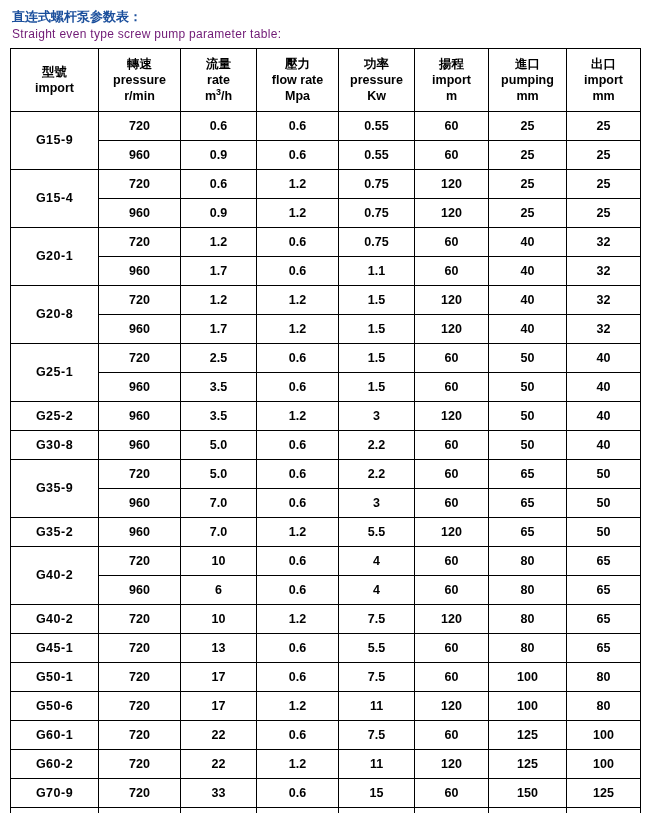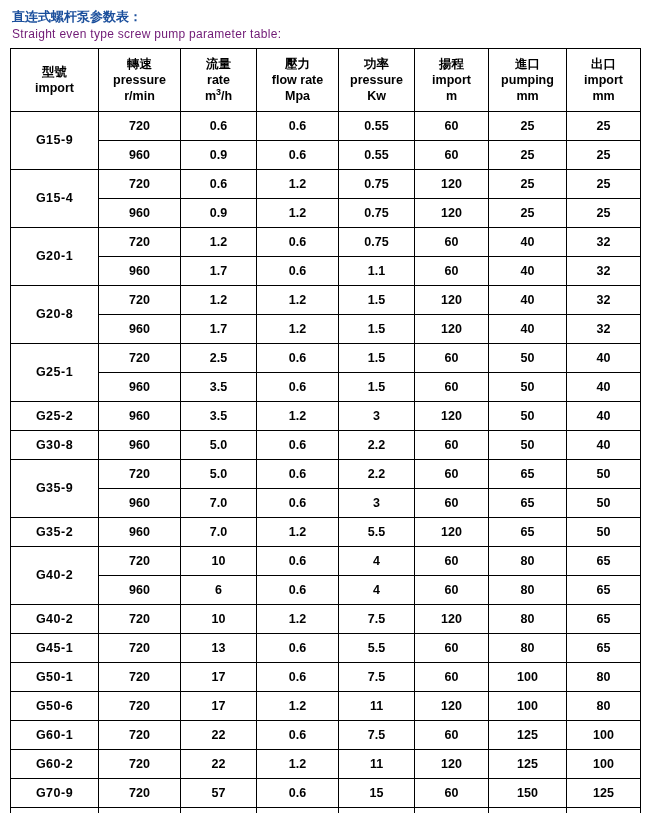--- a/index.html
+++ b/index.html
@@ -375,21 +375,21 @@
           <td>22</td>
           <td>1.2</td>
           <td>11</td>
           <td>120</td>
           <td>125</td>
           <td>100</td>
         </tr>
         <tr>
           <td class="model-cell" rowspan="1">G70-9</td>
           <td>720</td>
-          <td>57</td>
+          <td>33</td>
           <td>0.6</td>
           <td>15</td>
           <td>60</td>
           <td>150</td>
           <td>125</td>
         </tr>
         <tr>
           <td class="model-cell" rowspan="1">G70-2</td>
           <td>720</td>
           <td>33</td>

